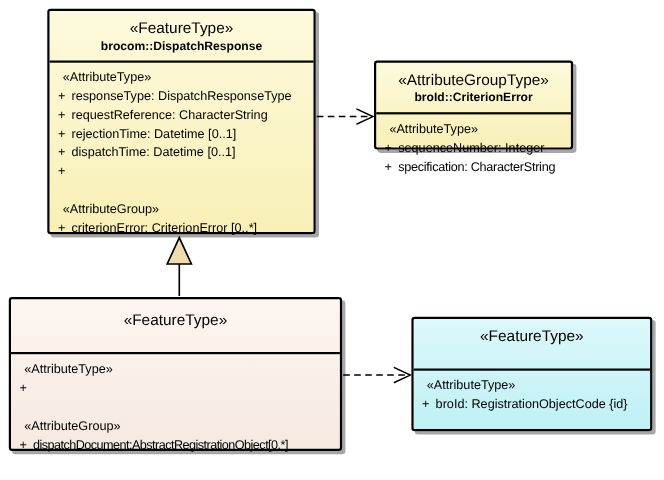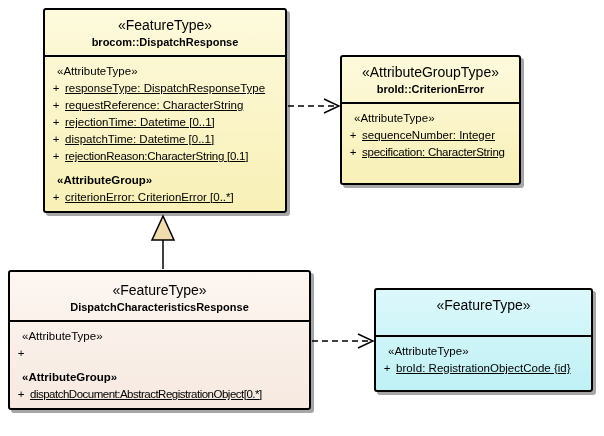--- a/index.html
+++ b/index.html
@@ -23,24 +23,24 @@
   .peach {background:linear-gradient(180deg,var(--peach-fill-top),var(--peach-fill-bottom));}
   .cyan  {background:linear-gradient(180deg,var(--cyan-fill-top),var(--cyan-fill-bottom));}
 
   .hdr{padding:7px 4px 3px; text-align:center; height:35px; box-sizing:content-box;}
   .stereo{font-size:14px; line-height:17px; white-space:nowrap;}
   .cname{font-size:11px; font-weight:bold; line-height:17px; white-space:nowrap;}
   .cname.it{font-style:italic;}
 
   .body{border-top:2px solid var(--border); padding:6px 3px 2px 0;}
   .sec-label{font-size:11.5px; line-height:17px; padding-left:12px; white-space:nowrap;}
-  .sec-label.gap{margin-top:7px;font-weight:bold;}
+  .sec-label.gap{margin-top:18px;}
   .row{display:flex; font-size:11.5px; line-height:17px; white-space:nowrap;}
   .vis{width:14px; text-align:center; flex:0 0 14px; margin-left:4px;}
-  .txt{padding-left:2px;text-decoration:underline;}
+  .txt{padding-left:2px;}
   .cx1{letter-spacing:-0.25px;}
   .cx2{letter-spacing:-0.5px;text-align:center;}
 
   .connector-layer{position:absolute; left:0; top:0; pointer-events:none;}
 </style>
 </head>
 <body>
 
 <div class="canvas">
 
@@ -62,52 +62,50 @@
       <div class="row">
         <span class="vis">+</span>
         <span class="txt">rejectionTime: Datetime [0..1]</span>
       </div>
       <div class="row">
         <span class="vis">+</span>
         <span class="txt">dispatchTime: Datetime [0..1]</span>
       </div>
       <div class="row">
         <span class="vis">+</span>
-        <span class="txt cx1">rejectionReason:CharacterString [0.1]</span>
       </div>
       <div class="sec-label gap">«AttributeGroup»</div>
       <div class="row">
         <span class="vis">+</span>
         <span class="txt">criterionError: CriterionError [0..*]</span>
       </div>
     </div>
   </div>
 
-  <div class="uml-class yellow" style="left:340px;top:55px;width:181px;height:130px">
+  <div class="uml-class yellow" style="left:340px;top:55px;width:181px;height:81px">
     <div class="hdr">
       <div class="stereo">«AttributeGroupType»</div>
       <div class="cname">broId::CriterionError</div>
     </div>
     <div class="body">
       <div class="sec-label">«AttributeType»</div>
       <div class="row">
         <span class="vis">+</span>
         <span class="txt">sequenceNumber: Integer</span>
       </div>
       <div class="row">
         <span class="vis">+</span>
         <span class="txt cx1">specification: CharacterString</span>
       </div>
     </div>
   </div>
 
   <div class="uml-class peach" style="left:8px;top:270px;width:303px;height:140px">
     <div class="hdr" style="padding-top:10px">
       <div class="stereo">«FeatureType»</div>
-      <div class="cname">DispatchCharacteristicsResponse</div>
     </div>
     <div class="body">
       <div class="sec-label">«AttributeType»</div>
       <div class="row">
         <span class="vis">+</span>
       </div>
       <div class="sec-label gap">«AttributeGroup»</div>
       <div class="row">
         <span class="vis">+</span>
         <span class="txt cx2">dispatchDocument:AbstractRegistrationObject[0.*]</span>

